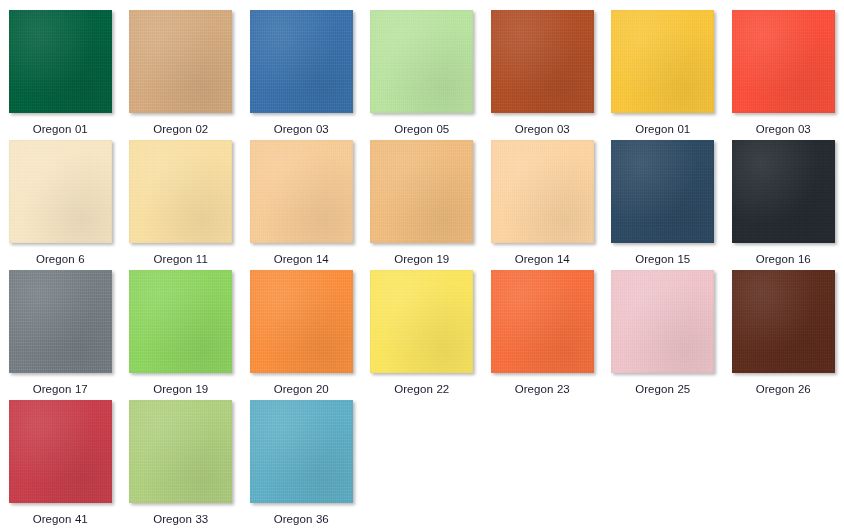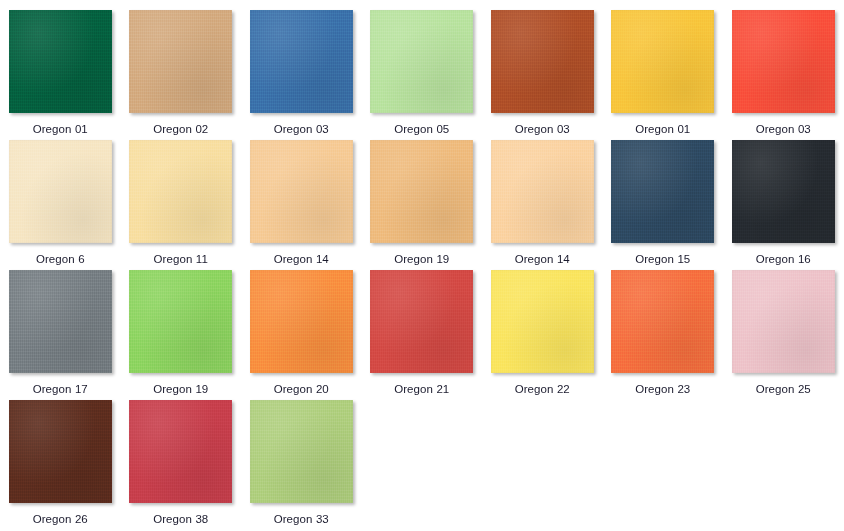--- a/index.html
+++ b/index.html
@@ -206,26 +206,20 @@
       <div class="swatch-label">Oregon 19</div>
     </div>
     <div class="swatch-cell">
       <div class="swatch-chip-wrap">
         <div class="swatch-chip" style="background-color: rgb(249, 144, 64);"></div>
       </div>
       <div class="swatch-label">Oregon 20</div>
     </div>
     <div class="swatch-cell">
       <div class="swatch-chip-wrap">
-        <div class="swatch-chip" style="background-color: rgb(212, 74, 69);"></div>
-      </div>
-      <div class="swatch-label">Oregon 21</div>
-    </div>
-    <div class="swatch-cell">
-      <div class="swatch-chip-wrap">
         <div class="swatch-chip" style="background-color: rgb(250, 229, 95);"></div>
       </div>
       <div class="swatch-label">Oregon 22</div>
     </div>
     <div class="swatch-cell">
       <div class="swatch-chip-wrap">
         <div class="swatch-chip" style="background-color: rgb(246, 112, 63);"></div>
       </div>
       <div class="swatch-label">Oregon 23</div>
     </div>
@@ -238,27 +232,33 @@
     <div class="swatch-cell">
       <div class="swatch-chip-wrap">
         <div class="swatch-chip" style="background-color: rgb(93, 45, 30);"></div>
       </div>
       <div class="swatch-label">Oregon 26</div>
     </div>
     <div class="swatch-cell">
       <div class="swatch-chip-wrap">
         <div class="swatch-chip" style="background-color: rgb(200, 63, 76);"></div>
       </div>
-      <div class="swatch-label">Oregon 38</div>
+      <div class="swatch-label">Oregon 41</div>
     </div>
     <div class="swatch-cell">
       <div class="swatch-chip-wrap">
         <div class="swatch-chip" style="background-color: rgb(176, 207, 127);"></div>
       </div>
       <div class="swatch-label">Oregon 33</div>
+    </div>
+    <div class="swatch-cell">
+      <div class="swatch-chip-wrap">
+        <div class="swatch-chip" style="background-color: rgb(97, 176, 198);"></div>
+      </div>
+      <div class="swatch-label">Oregon 36</div>
     </div>
     <div class="swatch-cell is-empty">
       <div class="swatch-chip-wrap"></div>
       <div class="swatch-label"></div>
     </div>
     <div class="swatch-cell is-empty">
       <div class="swatch-chip-wrap"></div>
       <div class="swatch-label"></div>
     </div>
   </div>

